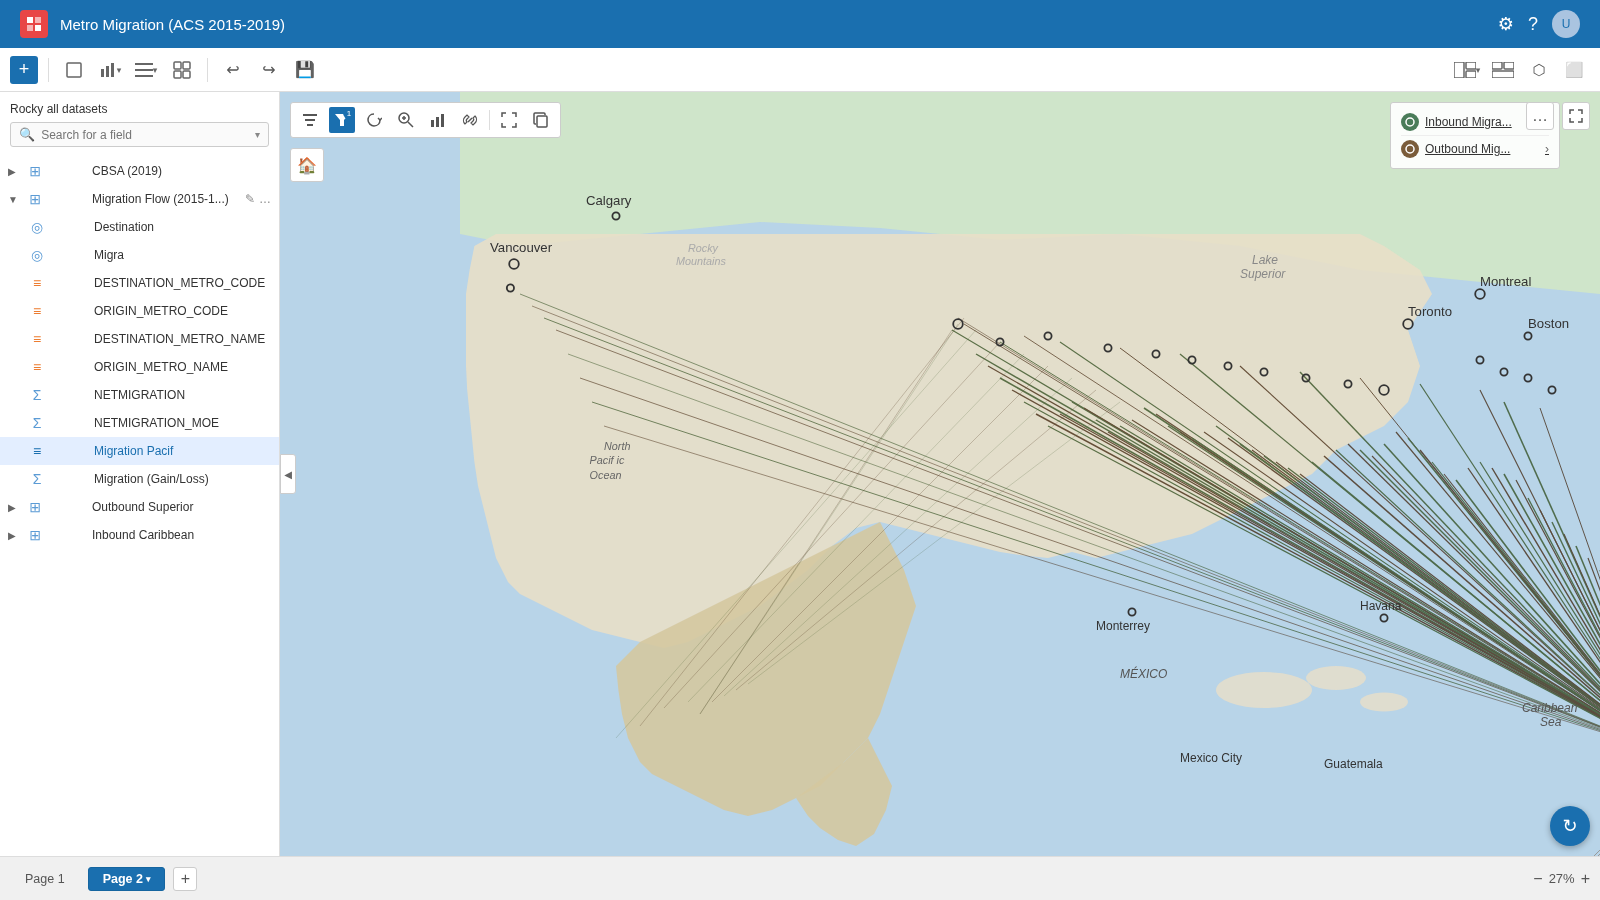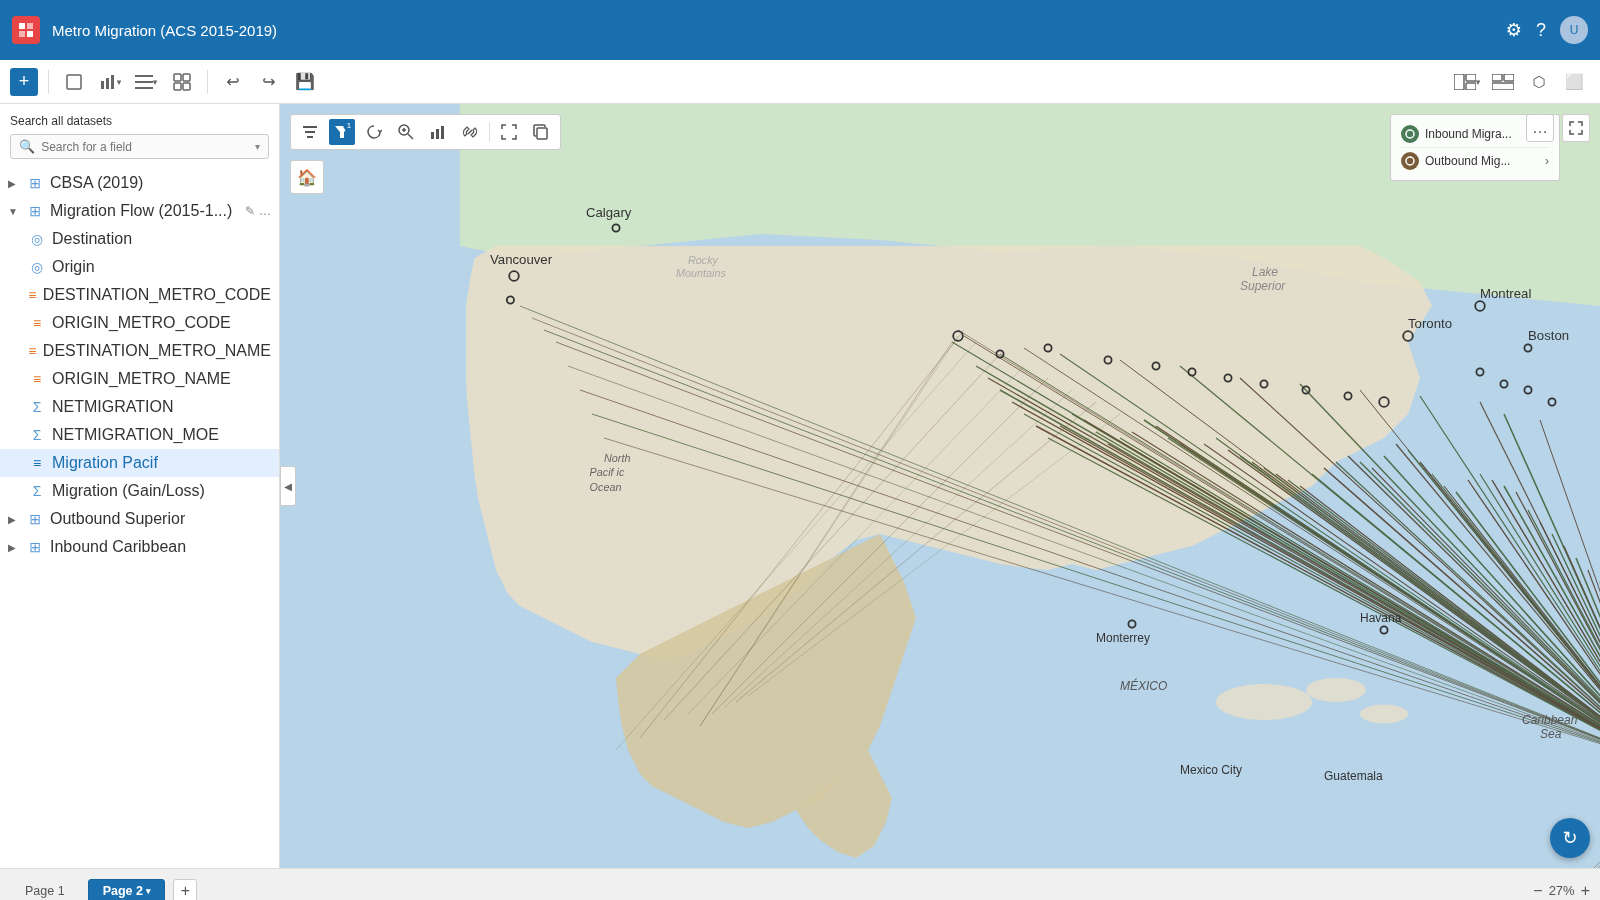--- a/index.html
+++ b/index.html
@@ -1,24 +1,24 @@
 <!DOCTYPE html>
 <html><head>
   <meta charset="utf-8">
   <style>
     * { box-sizing: border-box; margin: 0; padding: 0; }
     body { font-family: 'Segoe UI', Arial, sans-serif; background: #f0f0f0; width: 1600px; height: 900px; overflow: hidden; }
 
     
     .topbar {
-      height: 60px;
+      height: 48px;
       background: #1a6faf;
       display: flex;
       align-items: center;
-      padding: 0 12px;
+      padding: 0 20px;
       gap: 12px;
     }
     .topbar-logo {
       width: 28px; height: 28px;
       background: #e84646;
       border-radius: 4px;
       display: flex; align-items: center; justify-content: center;
       color: white; font-size: 14px; font-weight: bold;
     }
     .topbar-title { color: white; font-size: 15px; font-weight: 400; }
@@ -105,21 +105,21 @@
     }
     .tree-item.selected { background: #e3eeff; }
     .tree-item.indented { padding-left: 28px; }
     .expand-arrow { font-size: 10px; color: #666; width: 12px; }
     .item-icon { font-size: 14px; width: 18px; text-align: center; }
     .icon-table { color: #5b9bd5; }
     .icon-location { color: #5b9bd5; }
     .icon-bar { color: #ed7d31; }
     .icon-sigma { color: #5b9bd5; }
     .icon-chart-active { color: #1a6faf; }
-    .item-label { flex: 1; font-size: 16px; }
+    .item-label { flex: 1; font-size: 12px; margin-left: 42px; }
     .item-actions { display: flex; gap: 4px; color: #888; font-size: 12px; }
 
     
     .map-container {
       flex: 1;
       position: relative;
       overflow: hidden;
       background: #b8d4e8;
     }
 
@@ -179,20 +179,21 @@
       padding: 6px 10px;
       z-index: 10;
       min-width: 170px;
     }
     .legend-item {
       display: flex; align-items: center;
       padding: 4px 0;
       font-size: 12px; color: #333;
       cursor: pointer;
       gap: 6px;
+      text-decoration: underline;
     }
     .legend-item:not(:last-child) { border-bottom: 1px solid #eee; }
     .legend-dot { width: 18px; height: 18px; border-radius: 50%; background: #aaa; display: flex; align-items: center; justify-content: center; }
     .legend-dot.green { background: #4a7c59; }
     .legend-arrow { color: #666; font-size: 12px; margin-left: auto; }
 
     .map-expand-btn {
       position: absolute; top: 10px; right: 10px;
       width: 28px; height: 28px;
       background: white; border: 1px solid #ccc;
@@ -319,21 +320,21 @@
     </button>
     <button class="tb2-right-btn">⬡</button>
     <button class="tb2-right-btn">⬜</button>
   </div>
 </div>
 
 <div class="main">
 
   <div class="left-panel">
     <div class="search-section">
-      <div class="search-label">Search all datasets</div>
+      <div class="search-label">Rocky all datasets</div>
       <div class="search-box">
         <span class="search-icon">🔍</span>
         <input type="text" placeholder="Search for a field" style="">
         <span class="search-dropdown">▾</span>
       </div>
     </div>
 
     <div class="data-tree">
 
       <div class="tree-item">
@@ -352,21 +353,21 @@
         </div>
       </div>
 
       <div class="tree-item indented">
         <span class="item-icon icon-location">◎</span>
         <span class="item-label">Destination</span>
       </div>
 
       <div class="tree-item indented">
         <span class="item-icon icon-location">◎</span>
-        <span class="item-label">Origin</span>
+        <span class="item-label">Migra</span>
       </div>
 
       <div class="tree-item indented">
         <span class="item-icon icon-bar">≡</span>
         <span class="item-label">DESTINATION_METRO_CODE</span>
       </div>
 
       <div class="tree-item indented">
         <span class="item-icon icon-bar">≡</span>
         <span class="item-label">ORIGIN_METRO_CODE</span>

